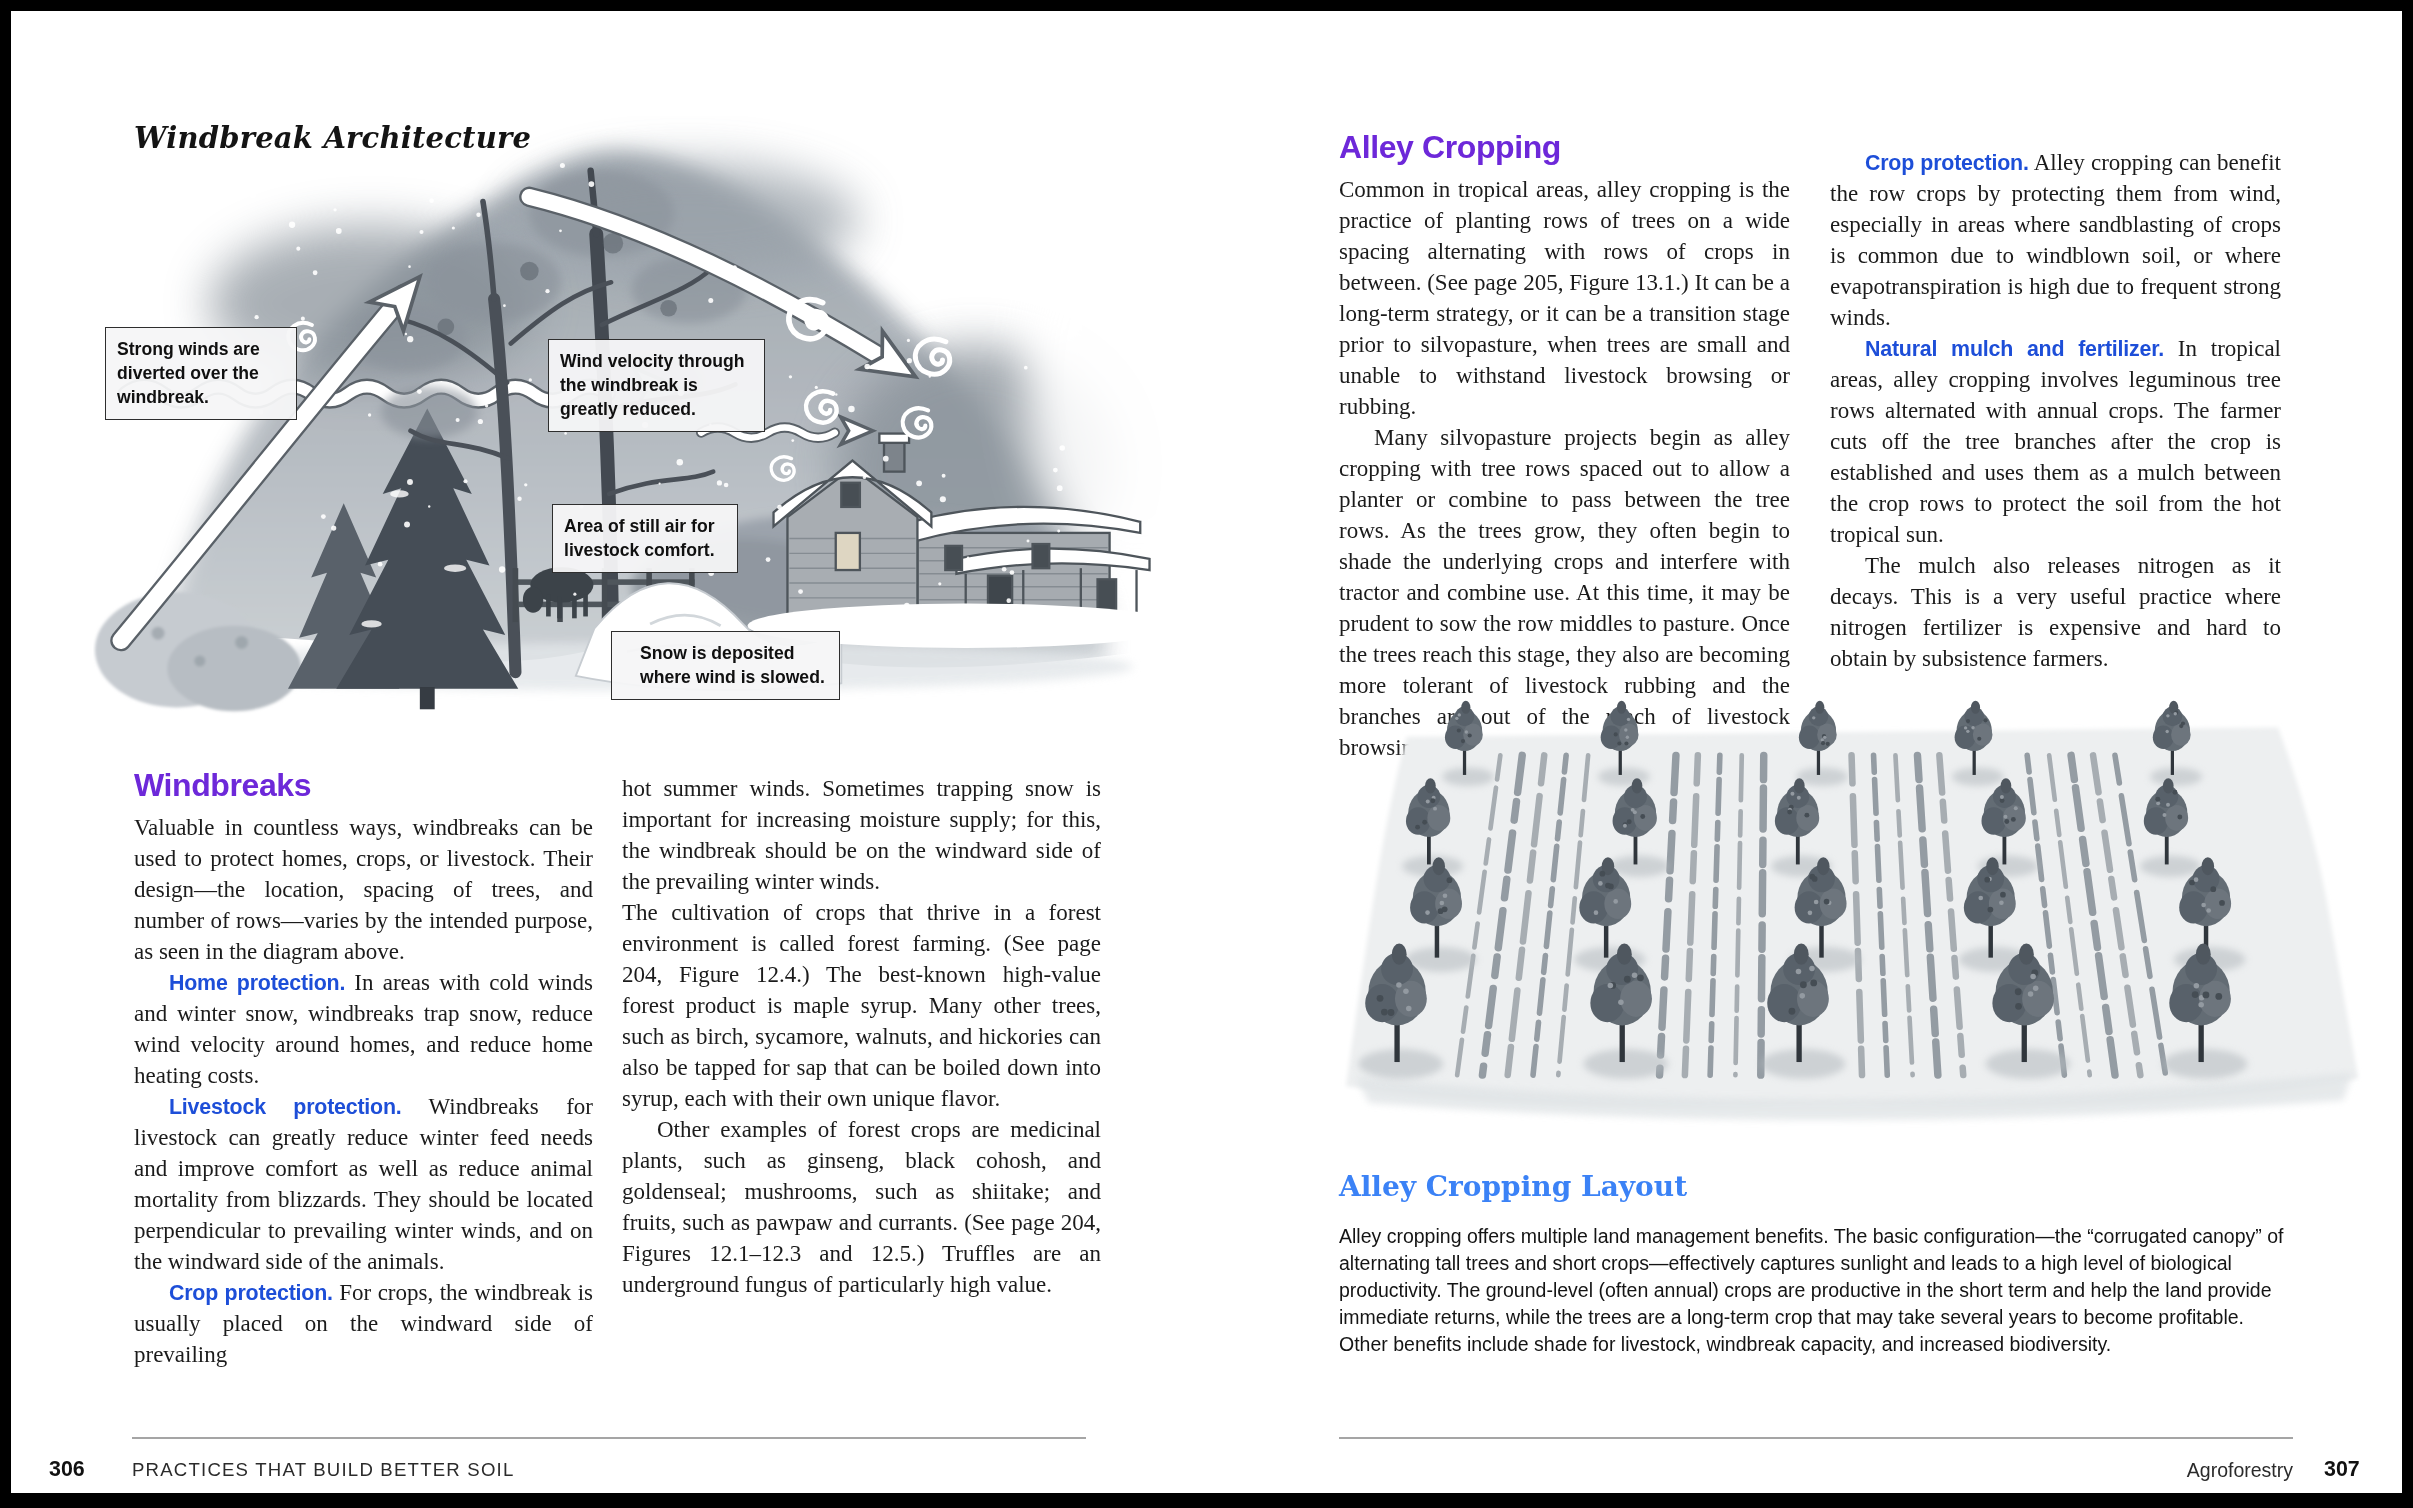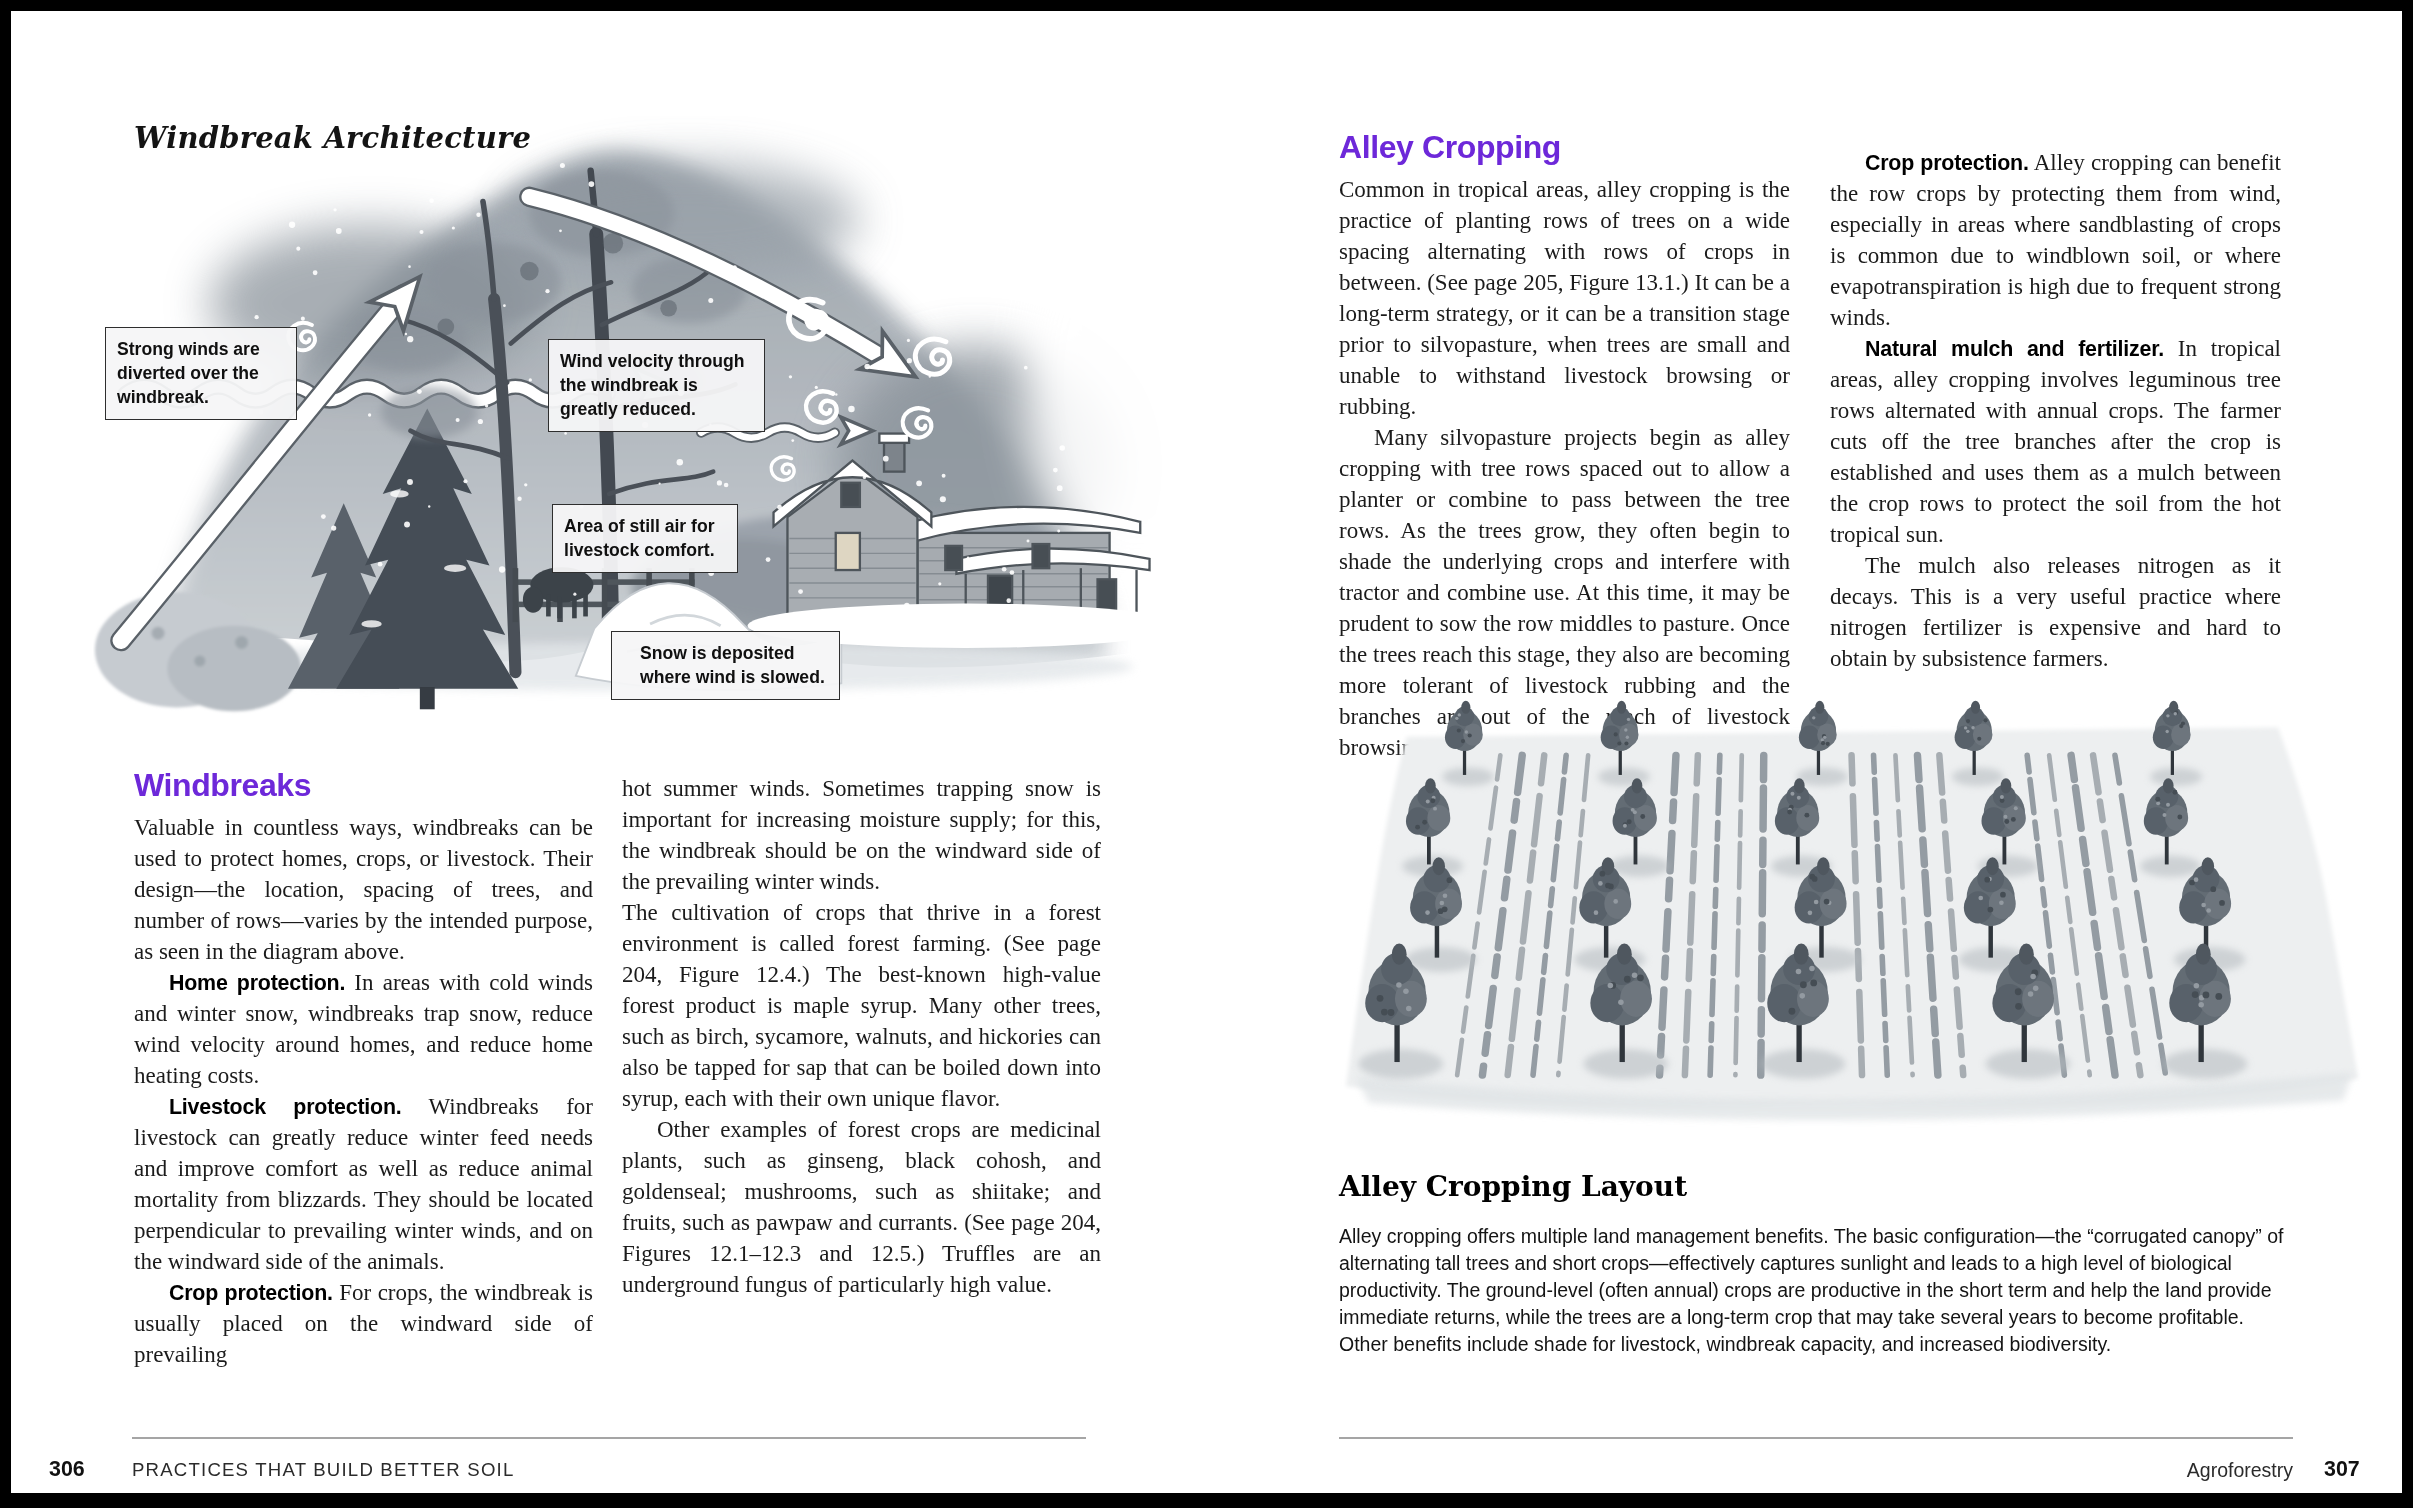--- a/index.html
+++ b/index.html
@@ -10,22 +10,22 @@
 
   
   .fig-title{position:absolute;font:700 29px/32px "DejaVu Serif",serif;
              letter-spacing:0.2px;color:#141414;}
   .h-sans{font:700 32px/35px "Liberation Sans",sans-serif;
           letter-spacing:-0.4px;color:#6d28d9;margin:0 0 9.3px 0;}
   .col{position:absolute;}
   .col p{font:23px/31px "Liberation Serif",serif;color:#1b1b1b;
          text-align:justify;hyphens:auto;margin:0;}
   .col p.indent{text-indent:35px;}
-  .lead{font:700 21.4px "Liberation Sans",sans-serif;letter-spacing:-0.2px;color:#000000;margin-top:46px;}
-  .slab-h{position:absolute;font:700 28px/32px "DejaVu Serif",serif;color:#000000;}
+  .lead{font:700 21.4px "Liberation Sans",sans-serif;letter-spacing:-0.2px;color:#1d4ed8;margin-top:46px;}
+  .slab-h{position:absolute;font:700 28px/32px "DejaVu Serif",serif;color:#3b82f6;}
   .caption{position:absolute;font:19.5px/27px "Liberation Sans",sans-serif;
            color:#141414;}
   
   .callout{position:absolute;background:rgba(245,246,247,.95);
            border:1.9px solid #2e2e2e;padding:9.3px 11px;
            font:700 17.6px/24px "Liberation Sans",sans-serif;color:#101010;}
   
   .rule{position:absolute;height:1.9px;background:#a5a5a5;}
   .pagenum{position:absolute;font:700 21.4px "Liberation Sans",sans-serif;color:#111;}
   .runhead{position:absolute;font:18.6px "Liberation Sans",sans-serif;

